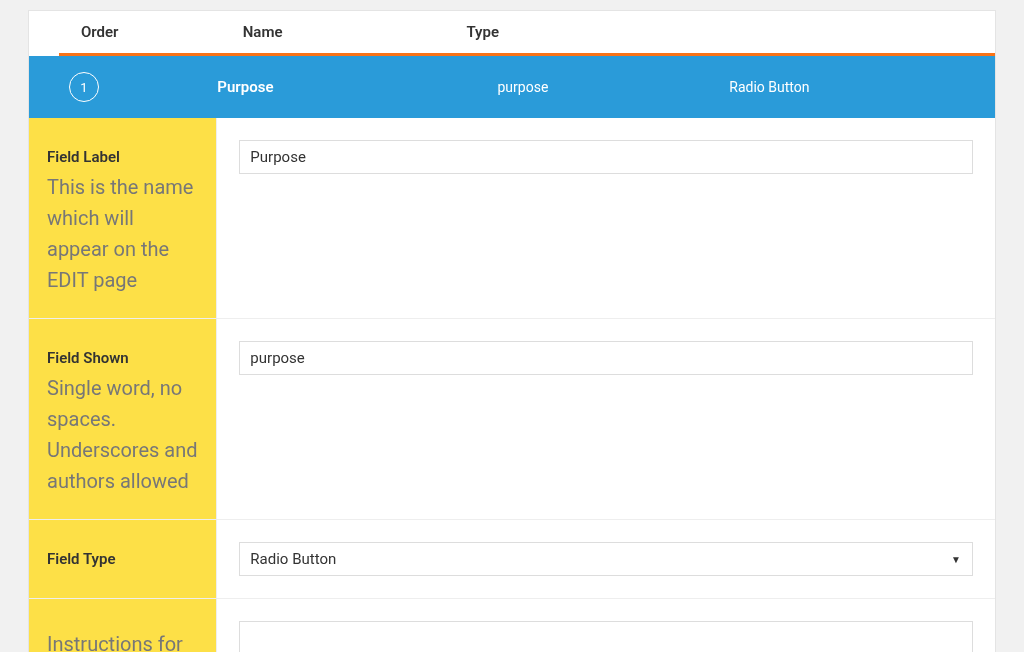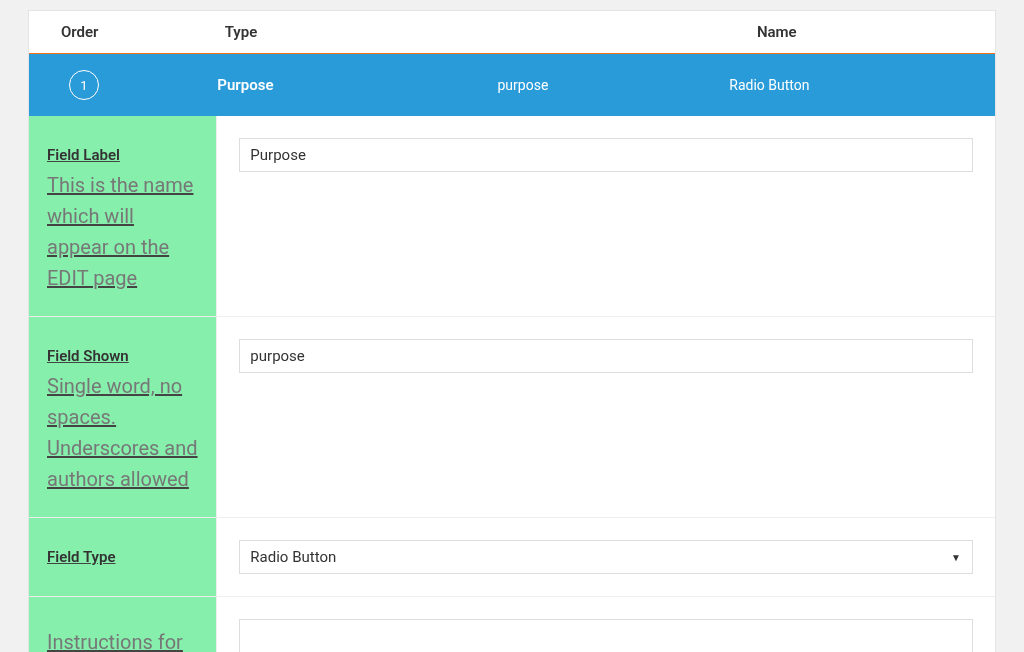--- a/index.html
+++ b/index.html
@@ -13,22 +13,23 @@
       padding: 10px 28px;
       font-size: 14px;
       color: #444;
     }
     .panel {
       background: #fff;
       border: 1px solid #e4e4e4;
     }
     .header-row {
       display: flex;
-      padding: 12px 12px;
-      border-bottom: 1px solid #f97316;
+      padding: 12px 2px;
+      border-bottom: 3px solid #f97316;
+      margin-left: 30px;
     }
     .header-row .col {
       font-weight: 600;
       font-size: 15px;
       color: #333;
     }
     .col-order {
       width: 19.5%;
       padding-left: 20px;
     }
@@ -70,23 +71,22 @@
     .field-row {
       display: flex;
       border-bottom: 1px solid #eee;
     }
     .field-row:last-child {
       border-bottom: none;
     }
     .field-left {
       width: 19.5%;
       padding: 30px 18px 22px 18px;
-      background: #86efac;
+      background: #fde047;
       border-right: 1px solid #eee;
-      text-decoration: underline;
     }
     .field-left .label {
       font-weight: 600;
       font-size: 15px;
       color: #333;
       margin-bottom: 6px;
     }
     .field-left .desc {
       font-size: 20px;
       color: #777;
@@ -131,22 +131,22 @@
       resize: both;
     }
   </style>
 </head>
 <body>
 
 <div class="panel">
 
   <div class="header-row">
     <div class="col col-order">Order</div>
+    <div class="col col-name">Name</div>
     <div class="col col-type">Type</div>
-    <div class="col col-name">Name</div>
   </div>
 
   <div class="selected-row">
     <div class="col-order">
       <div class="order-circle">
         <span>1</span>
       </div>
     </div>
     <div class="col-label">Purpose</div>
     <div class="col-name">purpose</div>

